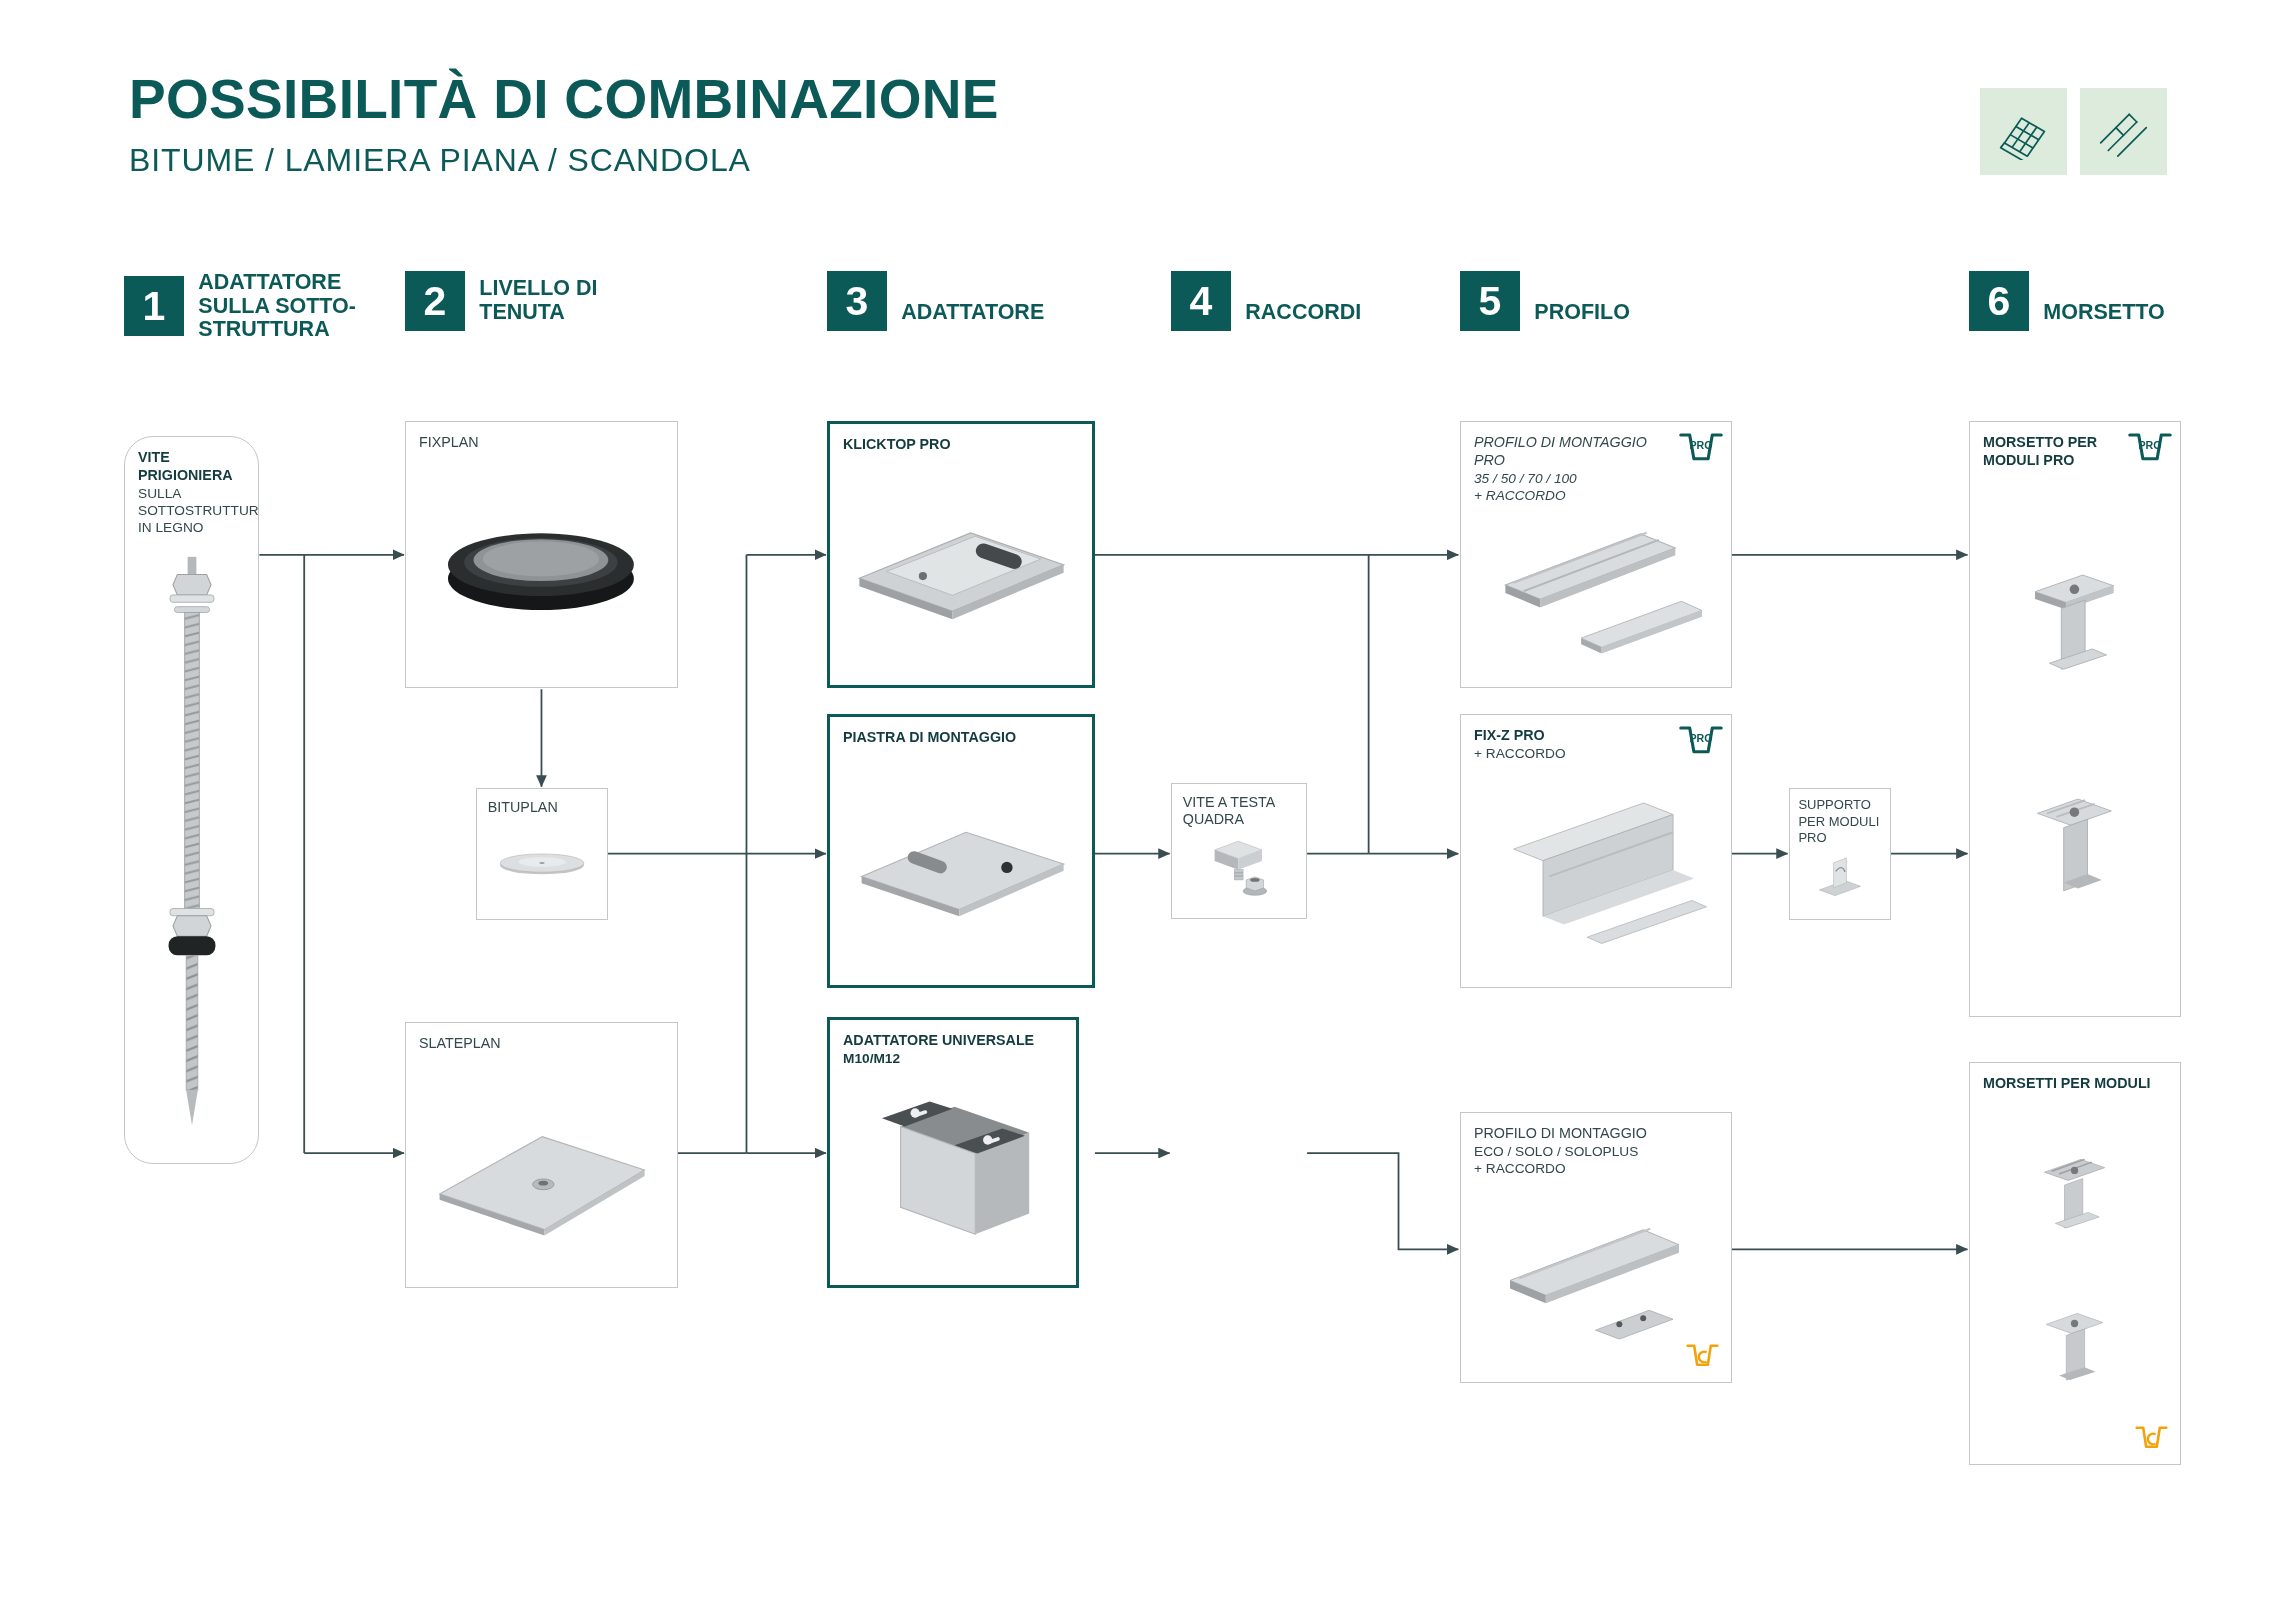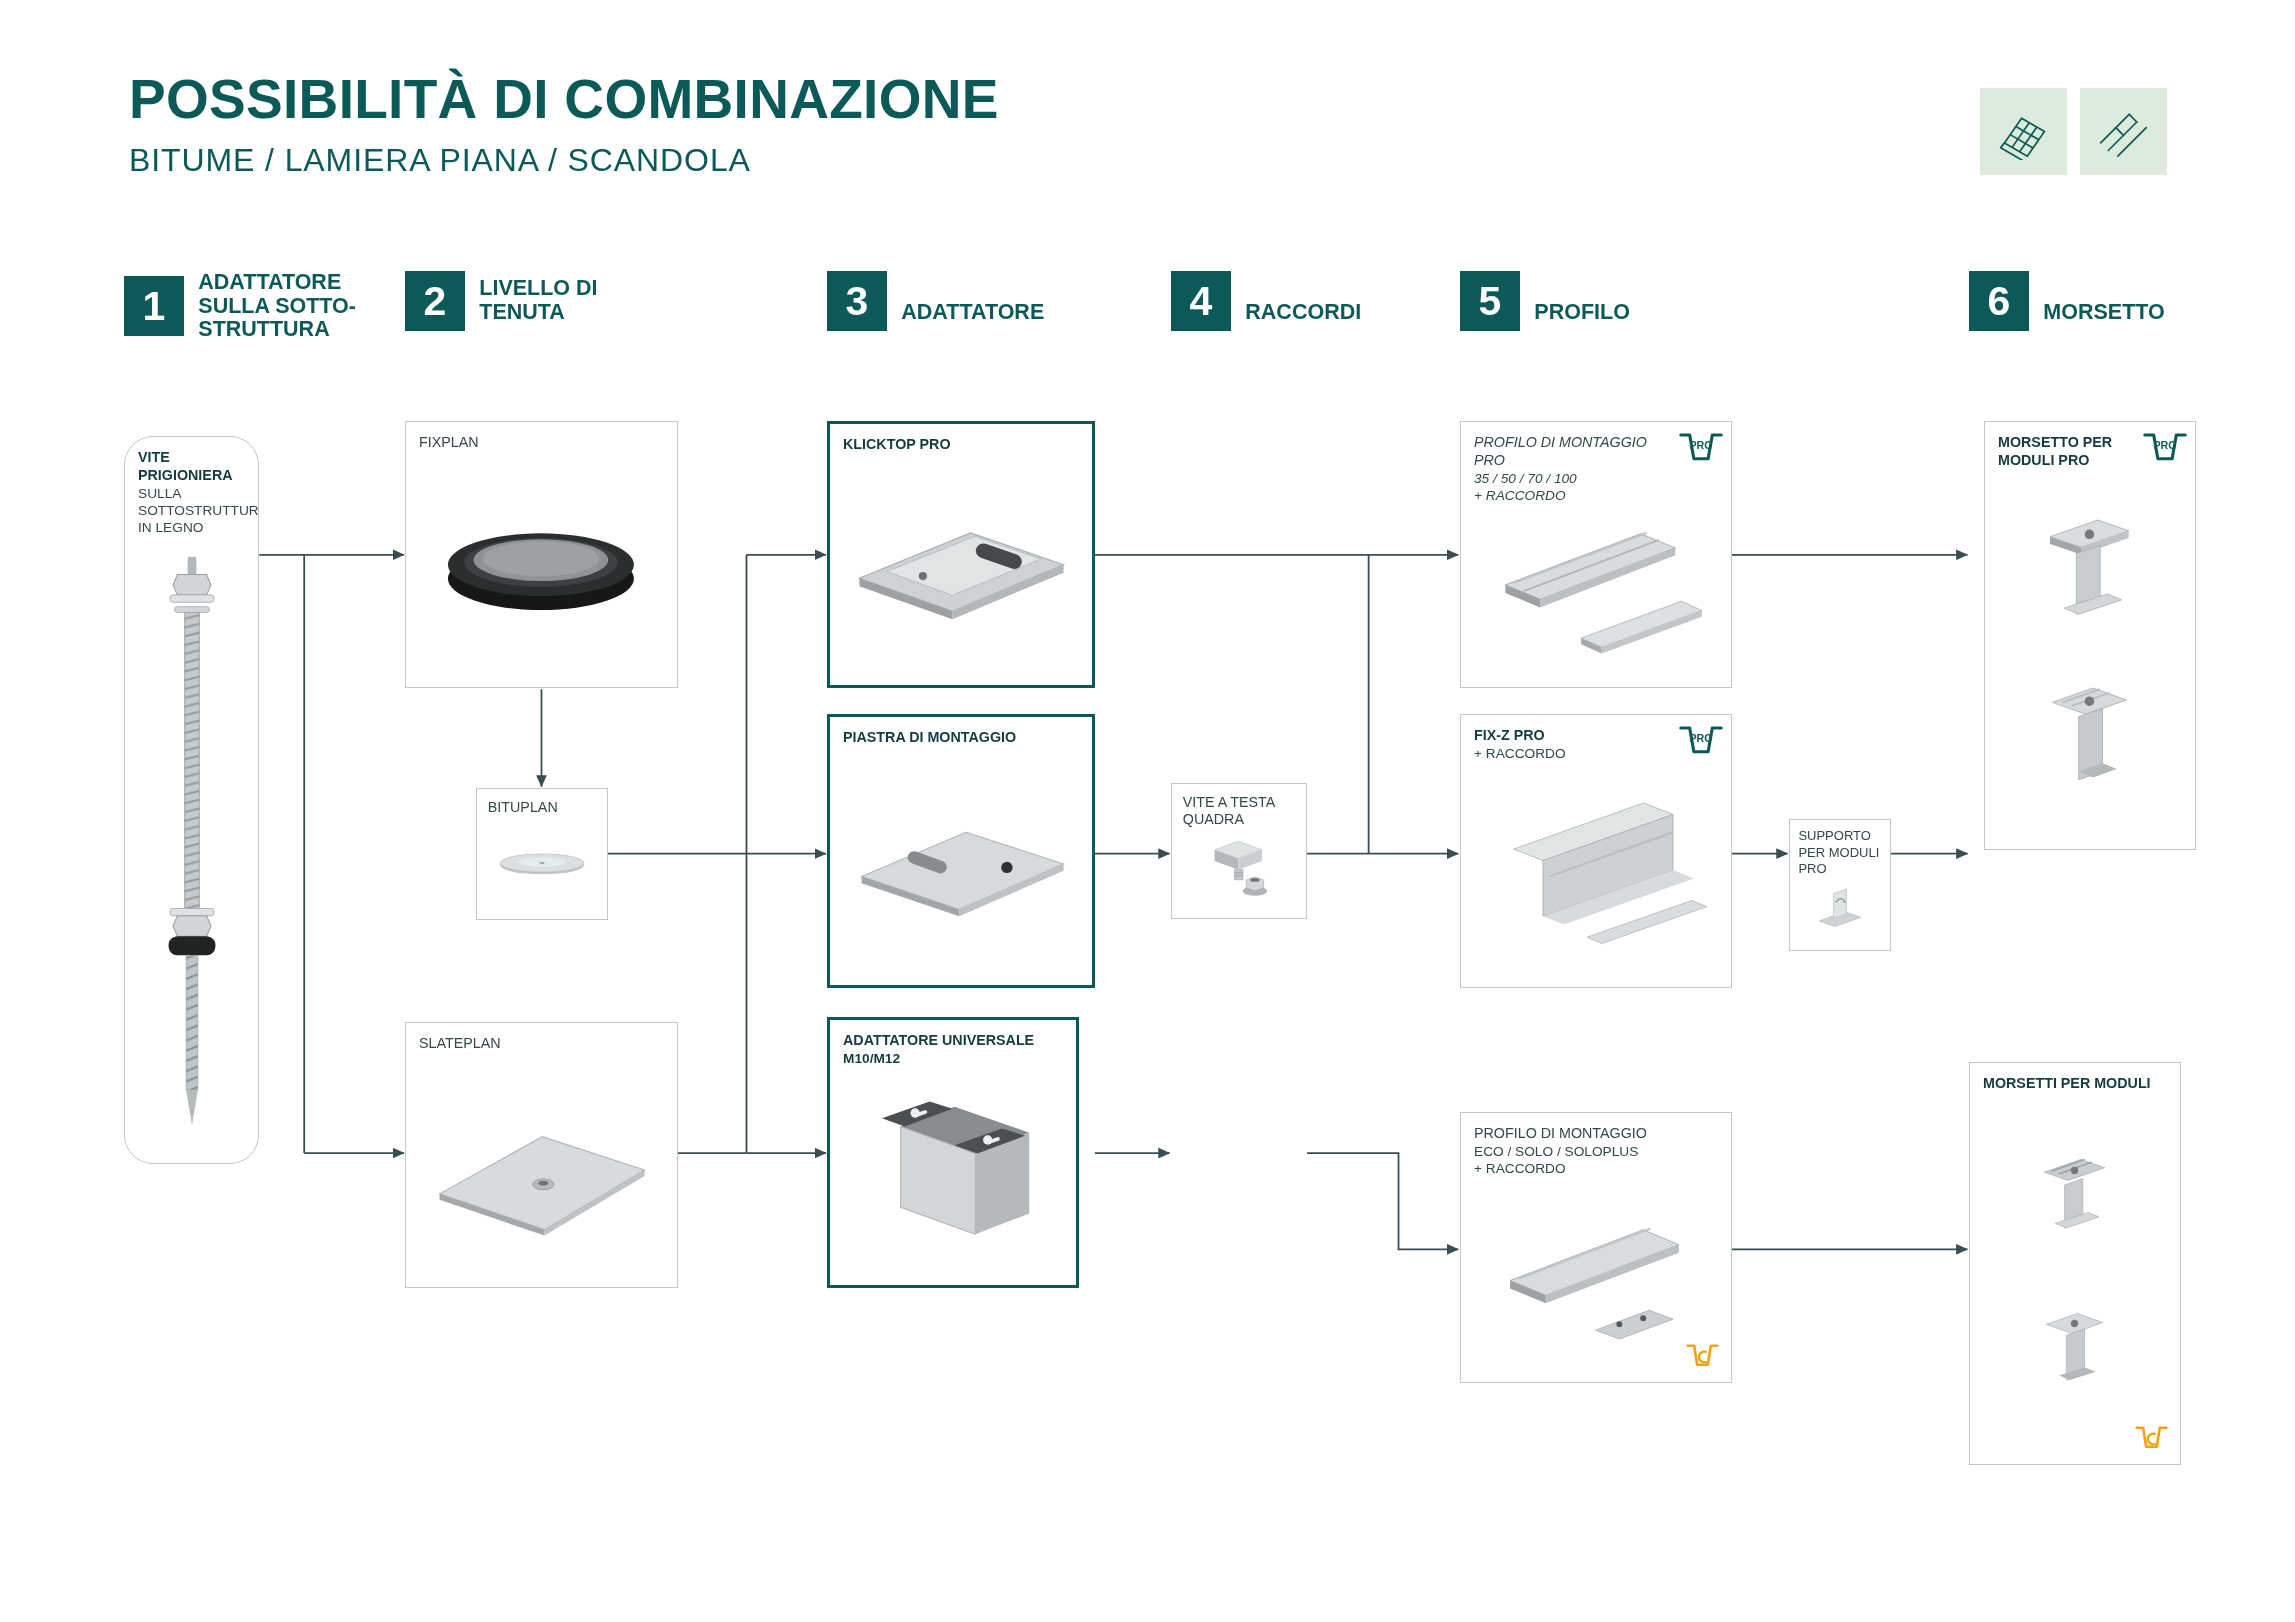--- a/index.html
+++ b/index.html
@@ -291,21 +291,21 @@
       <svg width="221" height="173" viewBox="0 0 210 165">
         <polygon points="26,64 150,20 178,31 54,75" fill="#e2e5e6" stroke="#b7bbbd" stroke-width="0.9"></polygon>
         <polygon points="54,75 178,31 178,84 54,128" fill="#cdd1d3" stroke="#b0b4b6" stroke-width="0.9"></polygon>
         <polygon points="54,128 178,84 198,92 74,136" fill="#d8dbdd"></polygon>
         <line x1="60" y1="90" x2="178" y2="48" stroke="#b9bdbf" stroke-width="2"></line>
         <polygon points="96,148 196,113 210,119 110,154" fill="#dadde0" stroke="#b4b8ba" stroke-width="0.8"></polygon>
       </svg>
     </div>
   </div>
 
-  <div class="pbox" style="left:1789px; top:819px; width:102px; height:132px; padding:8.4px 8.4px;">
+  <div class="pbox" style="left:1789px; top:788px; width:102px; height:132px; padding:8.4px 8.4px;">
     <div class="pbox-title regular" style="font-size:13px;">SUPPORTO PER MODULI PRO</div>
     <div class="illus">
       <svg width="66" height="57" viewBox="0 0 70 80">
         <polygon points="6,56 42,43 64,51 28,64" fill="#ced2d4" stroke="#aaaeb0" stroke-width="0.8"></polygon>
         <polygon points="26,18 44,11 44,46 26,53" fill="#e0e3e4" stroke="#b2b6b8" stroke-width="0.8"></polygon>
         <path d="M29,30 q9,-11 13,1" fill="none" stroke="#8d9193" stroke-width="2"></path>
       </svg>
     </div>
   </div>
 
@@ -325,21 +325,21 @@
       </svg>
     </div>
     <div class="badge-c">
       <svg width="37" height="32" viewBox="0 0 31 27">
         <path d="M3 4 H8.5 L11 20 H20 L22.5 4 H28" fill="none" stroke="#f2a30c" stroke-width="2.2" stroke-linejoin="round" stroke-linecap="round"></path>
         <path d="M19 9.5 a4.5 4.5 0 1 0 0 8" fill="none" stroke="#f2a30c" stroke-width="2"></path>
       </svg>
     </div>
   </div>
 
-  <div class="pbox" style="left:1969px; top:421px; width:212px; height:429px;margin-left:15px;">
+  <div class="pbox" style="left:1969px; top:421px; width:212px; height:596px;">
     <div class="pbox-title" style="padding-right:51px;">MORSETTO PER MODULI PRO</div>
     <div class="badge-pro">
       <svg width="44" height="35" viewBox="0 0 37 29">
         <path d="M1.5 4 H9 L12.5 24 H24.5 L28 4 H35.5" fill="none" stroke="#0c5a58" stroke-width="2.6" stroke-linejoin="round" stroke-linecap="round"></path>
         <text x="18.5" y="15.5" text-anchor="middle" font-size="9" font-weight="bold" fill="#0c5a58">PRO</text>
       </svg>
     </div>
     <div class="illus col">
       <svg width="114" height="137" viewBox="0 0 95 115">
         <polygon points="14,30 54,16 80,25 40,39" fill="#dadde0" stroke="#b0b4b6" stroke-width="0.8"></polygon>

